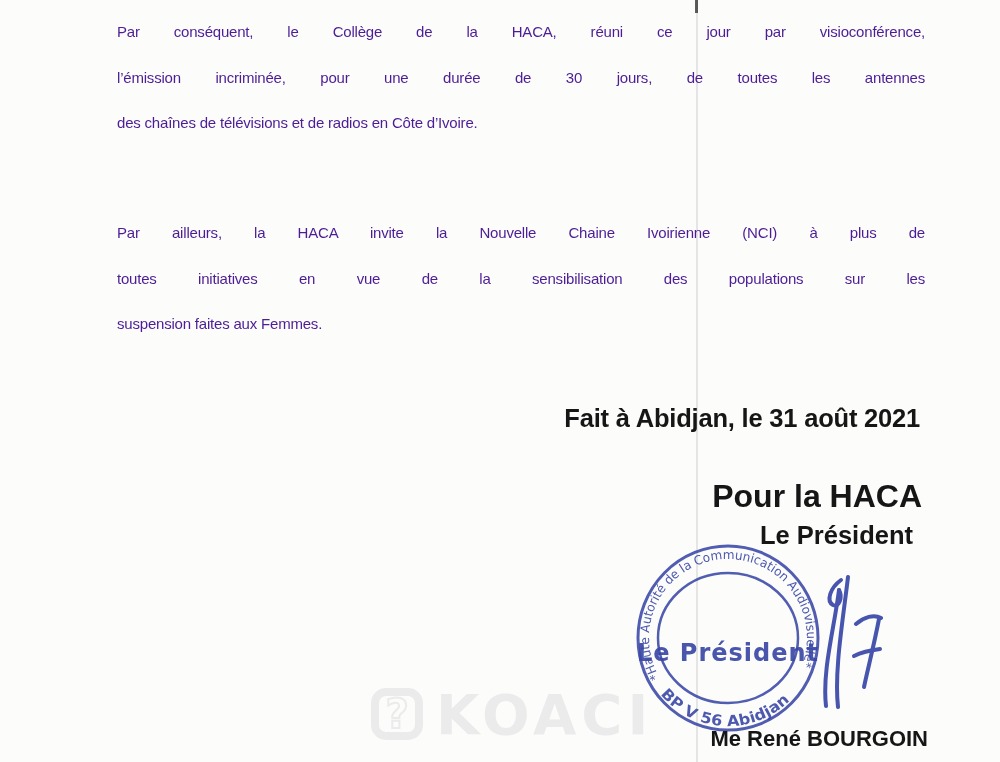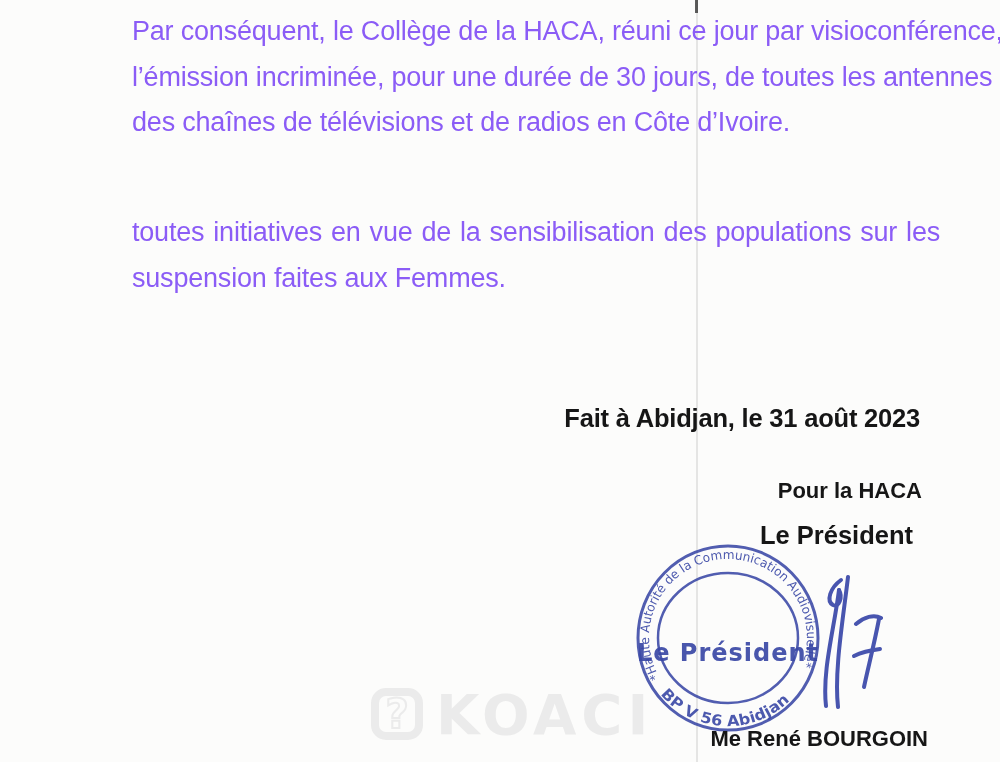--- a/index.html
+++ b/index.html
@@ -26,41 +26,41 @@
     display:flex;align-items:center;gap:12px;
     color:#ebebeb;
   }
   .watermark .wm-text{
     font-size:56px;font-weight:700;letter-spacing:5px;
     font-family:"DejaVu Sans","Liberation Sans",sans-serif;
     line-height:1;
   }
   
   .para{
-    position:absolute;left:132px;width:808px;
-    font-size:27px;letter-spacing:-0.2px;
-    color:#8b5cf6;
+    position:absolute;left:117px;width:808px;
+    font-size:15px;letter-spacing:-0.2px;
+    color:#4c1d95;
   }
   .para .line{
     height:45.5px;line-height:45.5px;
     white-space:nowrap;overflow:visible;
   }
   .para .line.just{
     text-align:justify;text-align-last:justify;
     -moz-text-align-last:justify;
   }
   #para1{top:9px;}
   #para2{top:210px;}
   
   .rline{
     position:absolute;font-weight:700;color:#161616;
     white-space:nowrap;
   }
   #date-line{top:404px;right:80px;font-size:25.5px;letter-spacing:-0.2px;}
-  #org-line{top:478px;right:78px;font-size:22px;}
+  #org-line{top:478px;right:78px;font-size:32px;}
   #title-line{top:521px;right:87px;font-size:25.5px;}
   #signer-name{top:726px;right:72px;font-size:22px;}
   
   .stamp-svg{position:absolute;left:620px;top:535px;}
 </style>
 </head>
 <body>
 
 <div class="page">
 
@@ -75,25 +75,26 @@
     <span class="wm-text">KOACI</span>
   </div>
 
   <div class="para" id="para1">
     <div class="line just">Par conséquent, le Collège de la HACA, réuni ce jour par visioconférence,</div>
     <div class="line just">l’émission incriminée, pour une durée de 30 jours, de toutes les antennes</div>
     <div class="line">des chaînes de télévisions et de radios en Côte d’Ivoire.</div>
   </div>
 
   <div class="para" id="para2">
+    <div class="line just">Par ailleurs, la HACA invite la Nouvelle Chaine Ivoirienne (NCI) à plus de</div>
     <div class="line just">toutes initiatives en vue de la sensibilisation des populations sur les</div>
     <div class="line">suspension faites aux Femmes.</div>
   </div>
 
-  <div class="rline" id="date-line">Fait à Abidjan, le 31 août 2023</div>
+  <div class="rline" id="date-line">Fait à Abidjan, le 31 août 2021</div>
 
   <div class="rline" id="org-line">Pour la HACA</div>
   <div class="rline" id="title-line">Le Président</div>
 
   <svg class="stamp-svg" width="310" height="212" viewBox="0 0 310 212" aria-hidden="true">
     <defs>
       <path id="ringPath" d="M 39.6,142.5 A 79,79 0 1 1 176.4,142.5" fill="none"></path>
       <path id="bpPath" d="M 40.6,159.6 A 88,88 0 0 0 175.4,159.6" fill="none"></path>
     </defs>
 

